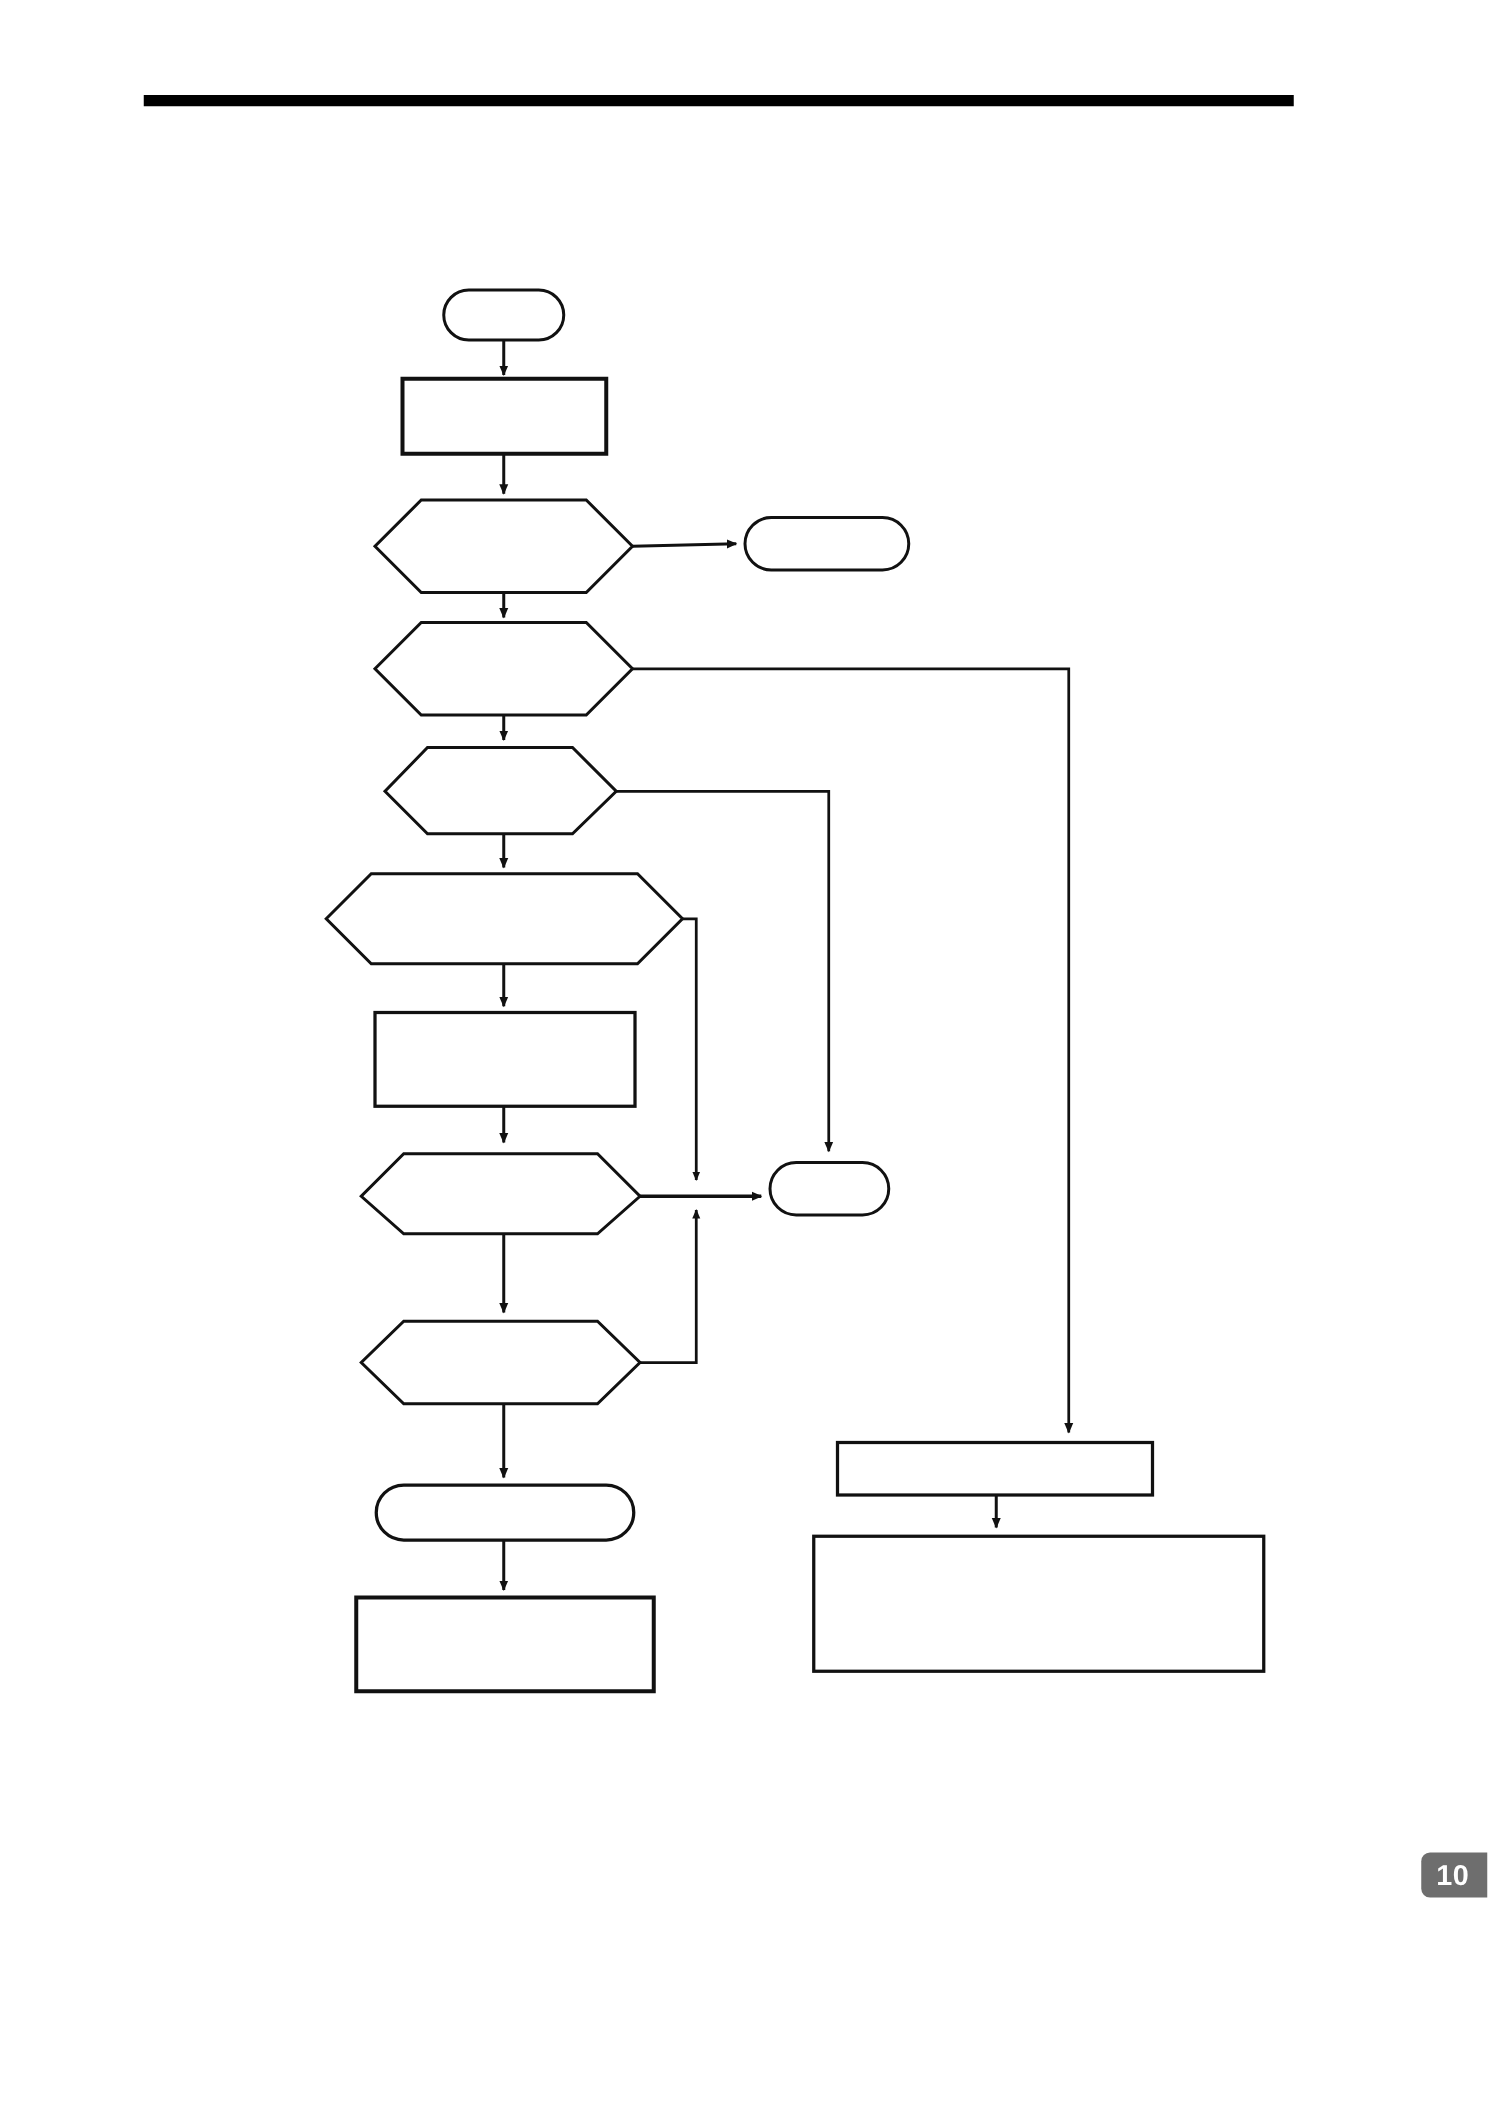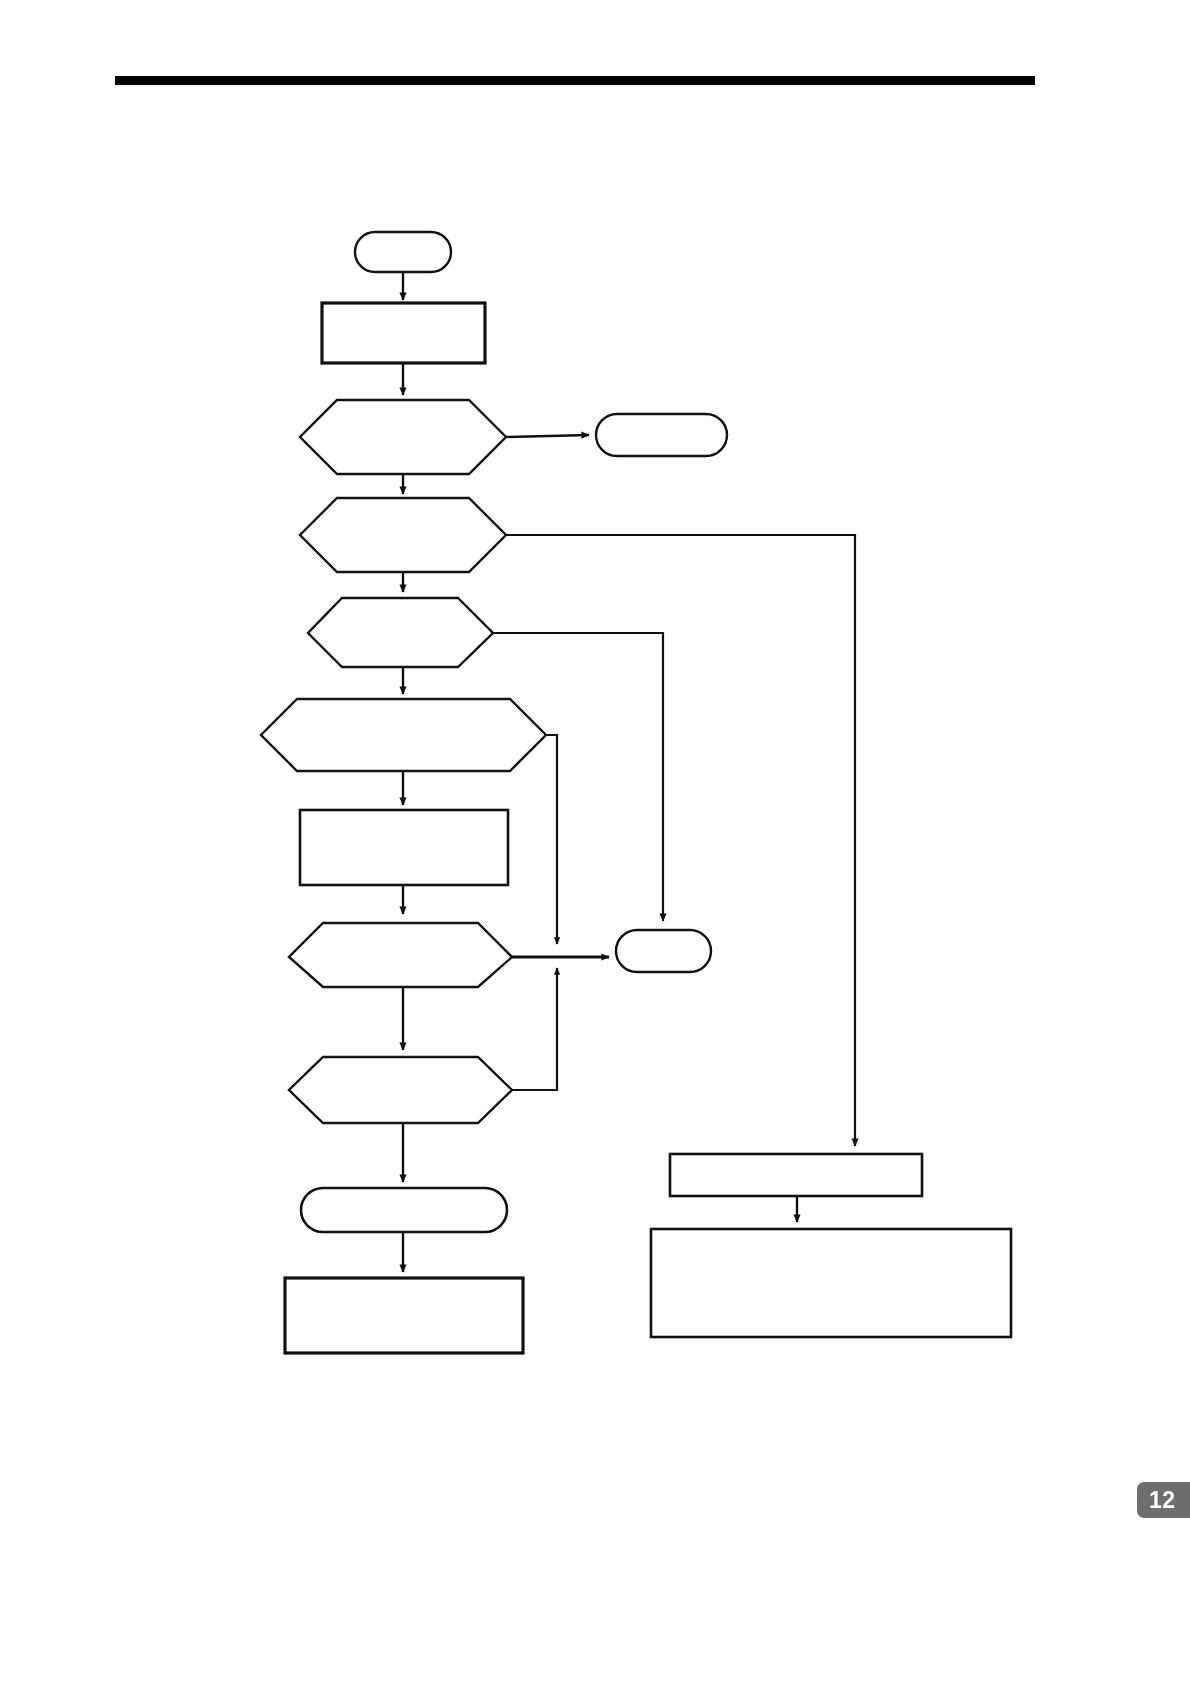--- a/index.html
+++ b/index.html
@@ -160,16 +160,16 @@
         <text class="shape-label" x="661" y="435"></text>
         <text class="shape-label" x="663" y="951"></text>
         <text class="shape-label" x="796" y="1175"></text>
         <text class="shape-label" x="831" y="1283"></text>
       </g>
 
     </svg>
   </div>
 
   <div class="page-badge">
-    <span>12</span>
+    <span>10</span>
   </div>
 
 </div>
 
 </body></html>

